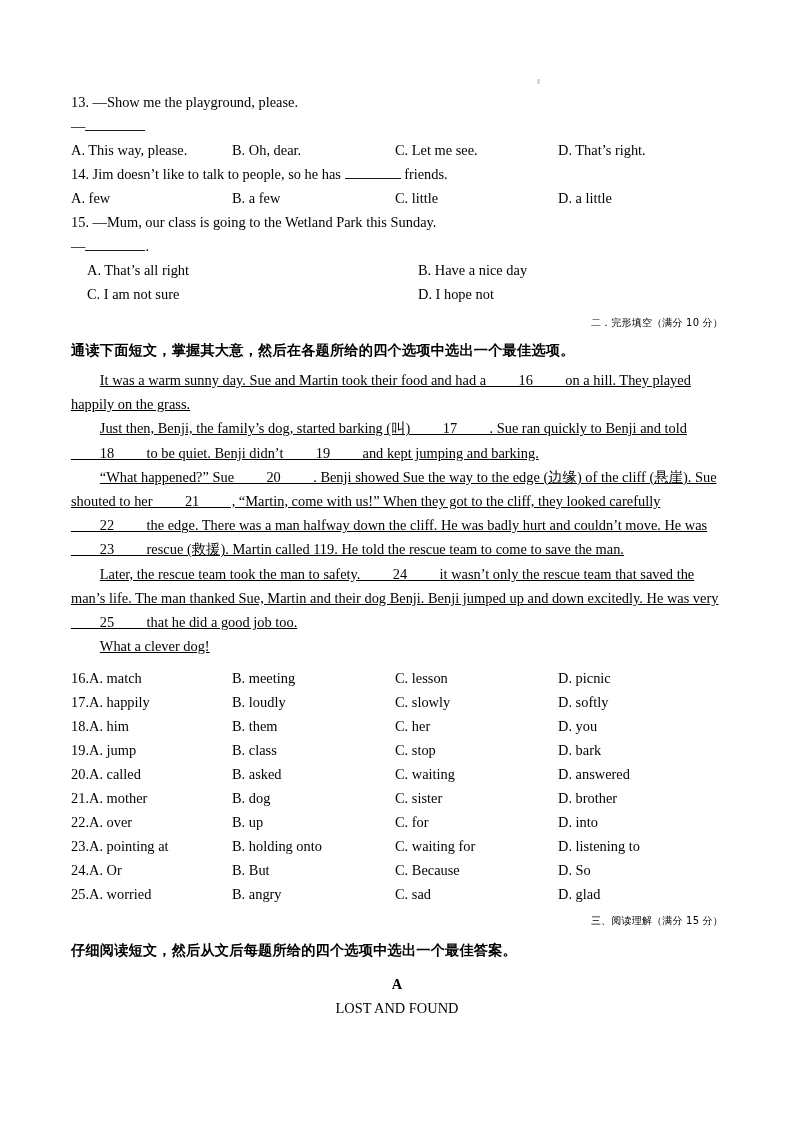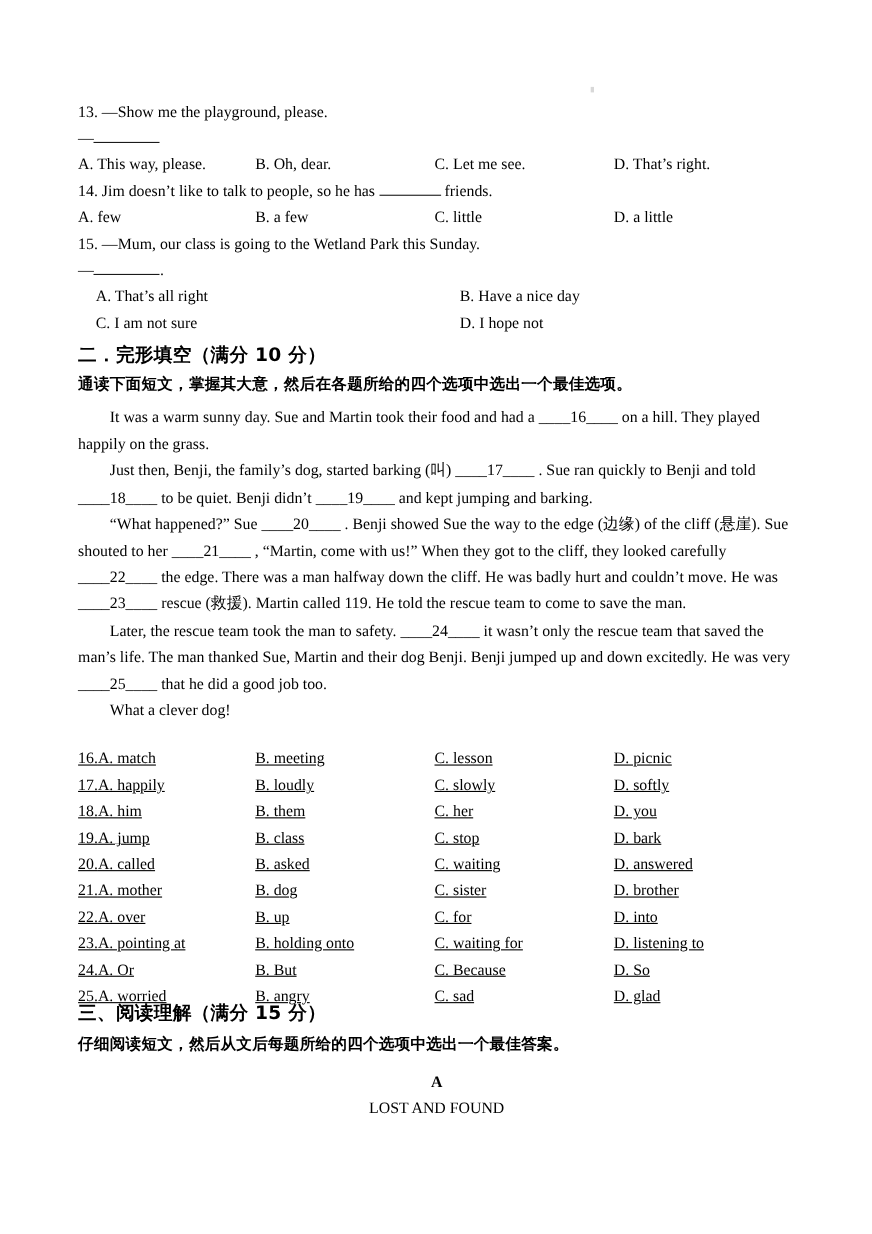--- a/index.html
+++ b/index.html
@@ -79,46 +79,47 @@
 
   
   .clz {
     position: relative;
     height: 24px;
     font-size: 14.4px;
     line-height: 24px;
   }
   .clz > span {
     position: absolute;
-    top: 16px;
+    top: 4px;
     white-space: nowrap;
-    text-decoration: underline;
   }
 
   
   .cn-head {
     font-family: "DejaVu Sans", "Liberation Sans", sans-serif;
-    font-weight: bold;
-    font-size: 17px;
+    font-weight: normal;
+    font-size: 10px;
     line-height: 26px;
     letter-spacing: 0.2px;
+    text-align: right;
   }
   .cn-sub {
     font-family: Liberation Mono, monospace;
     font-weight: bold;
     font-size: 14.2px;
     line-height: 26px;
     letter-spacing: 0.2px;
   }
 
   
   .para {
     font-size: 14.4px;
     line-height: 24.2px;
     text-align: left;
+    text-decoration: underline;
   }
   .para.indent { text-indent: 2em; }
 
   .spacer-2 { height: 2px; }
   .spacer-4 { height: 4px; }
   .spacer-6 { height: 6px; }
   .spacer-8 { height: 8px; }
 
   .center {
     text-align: center;

